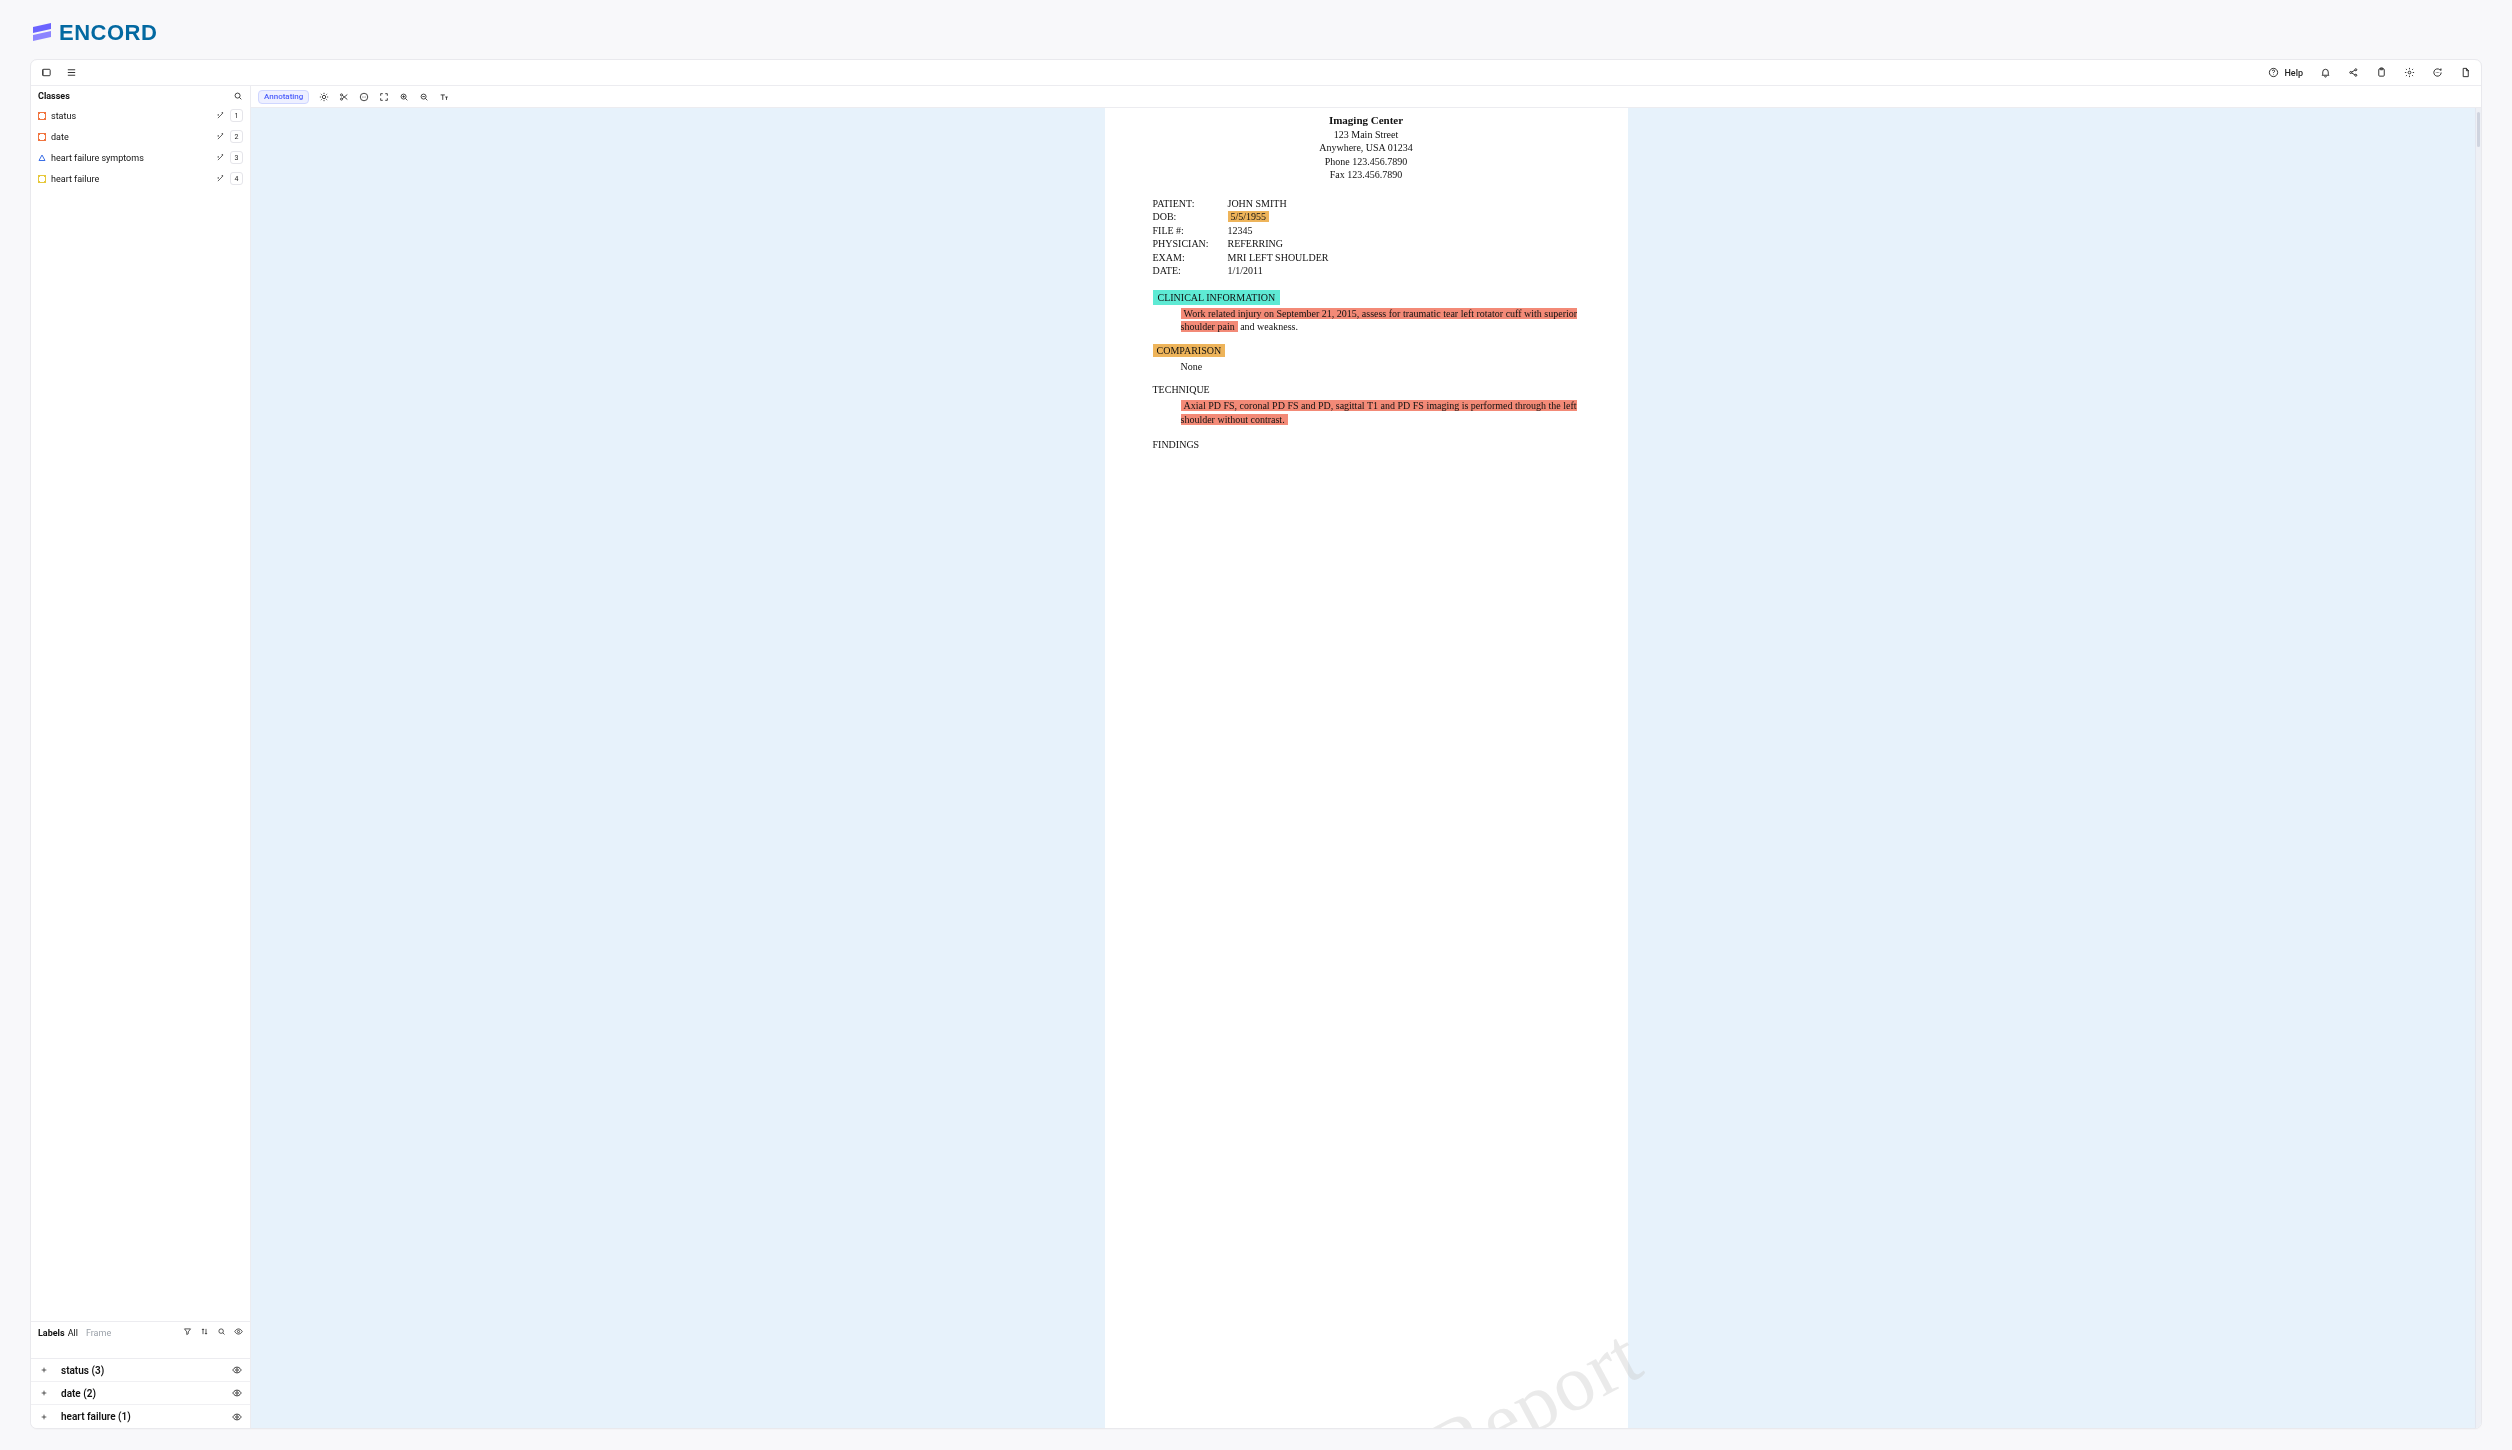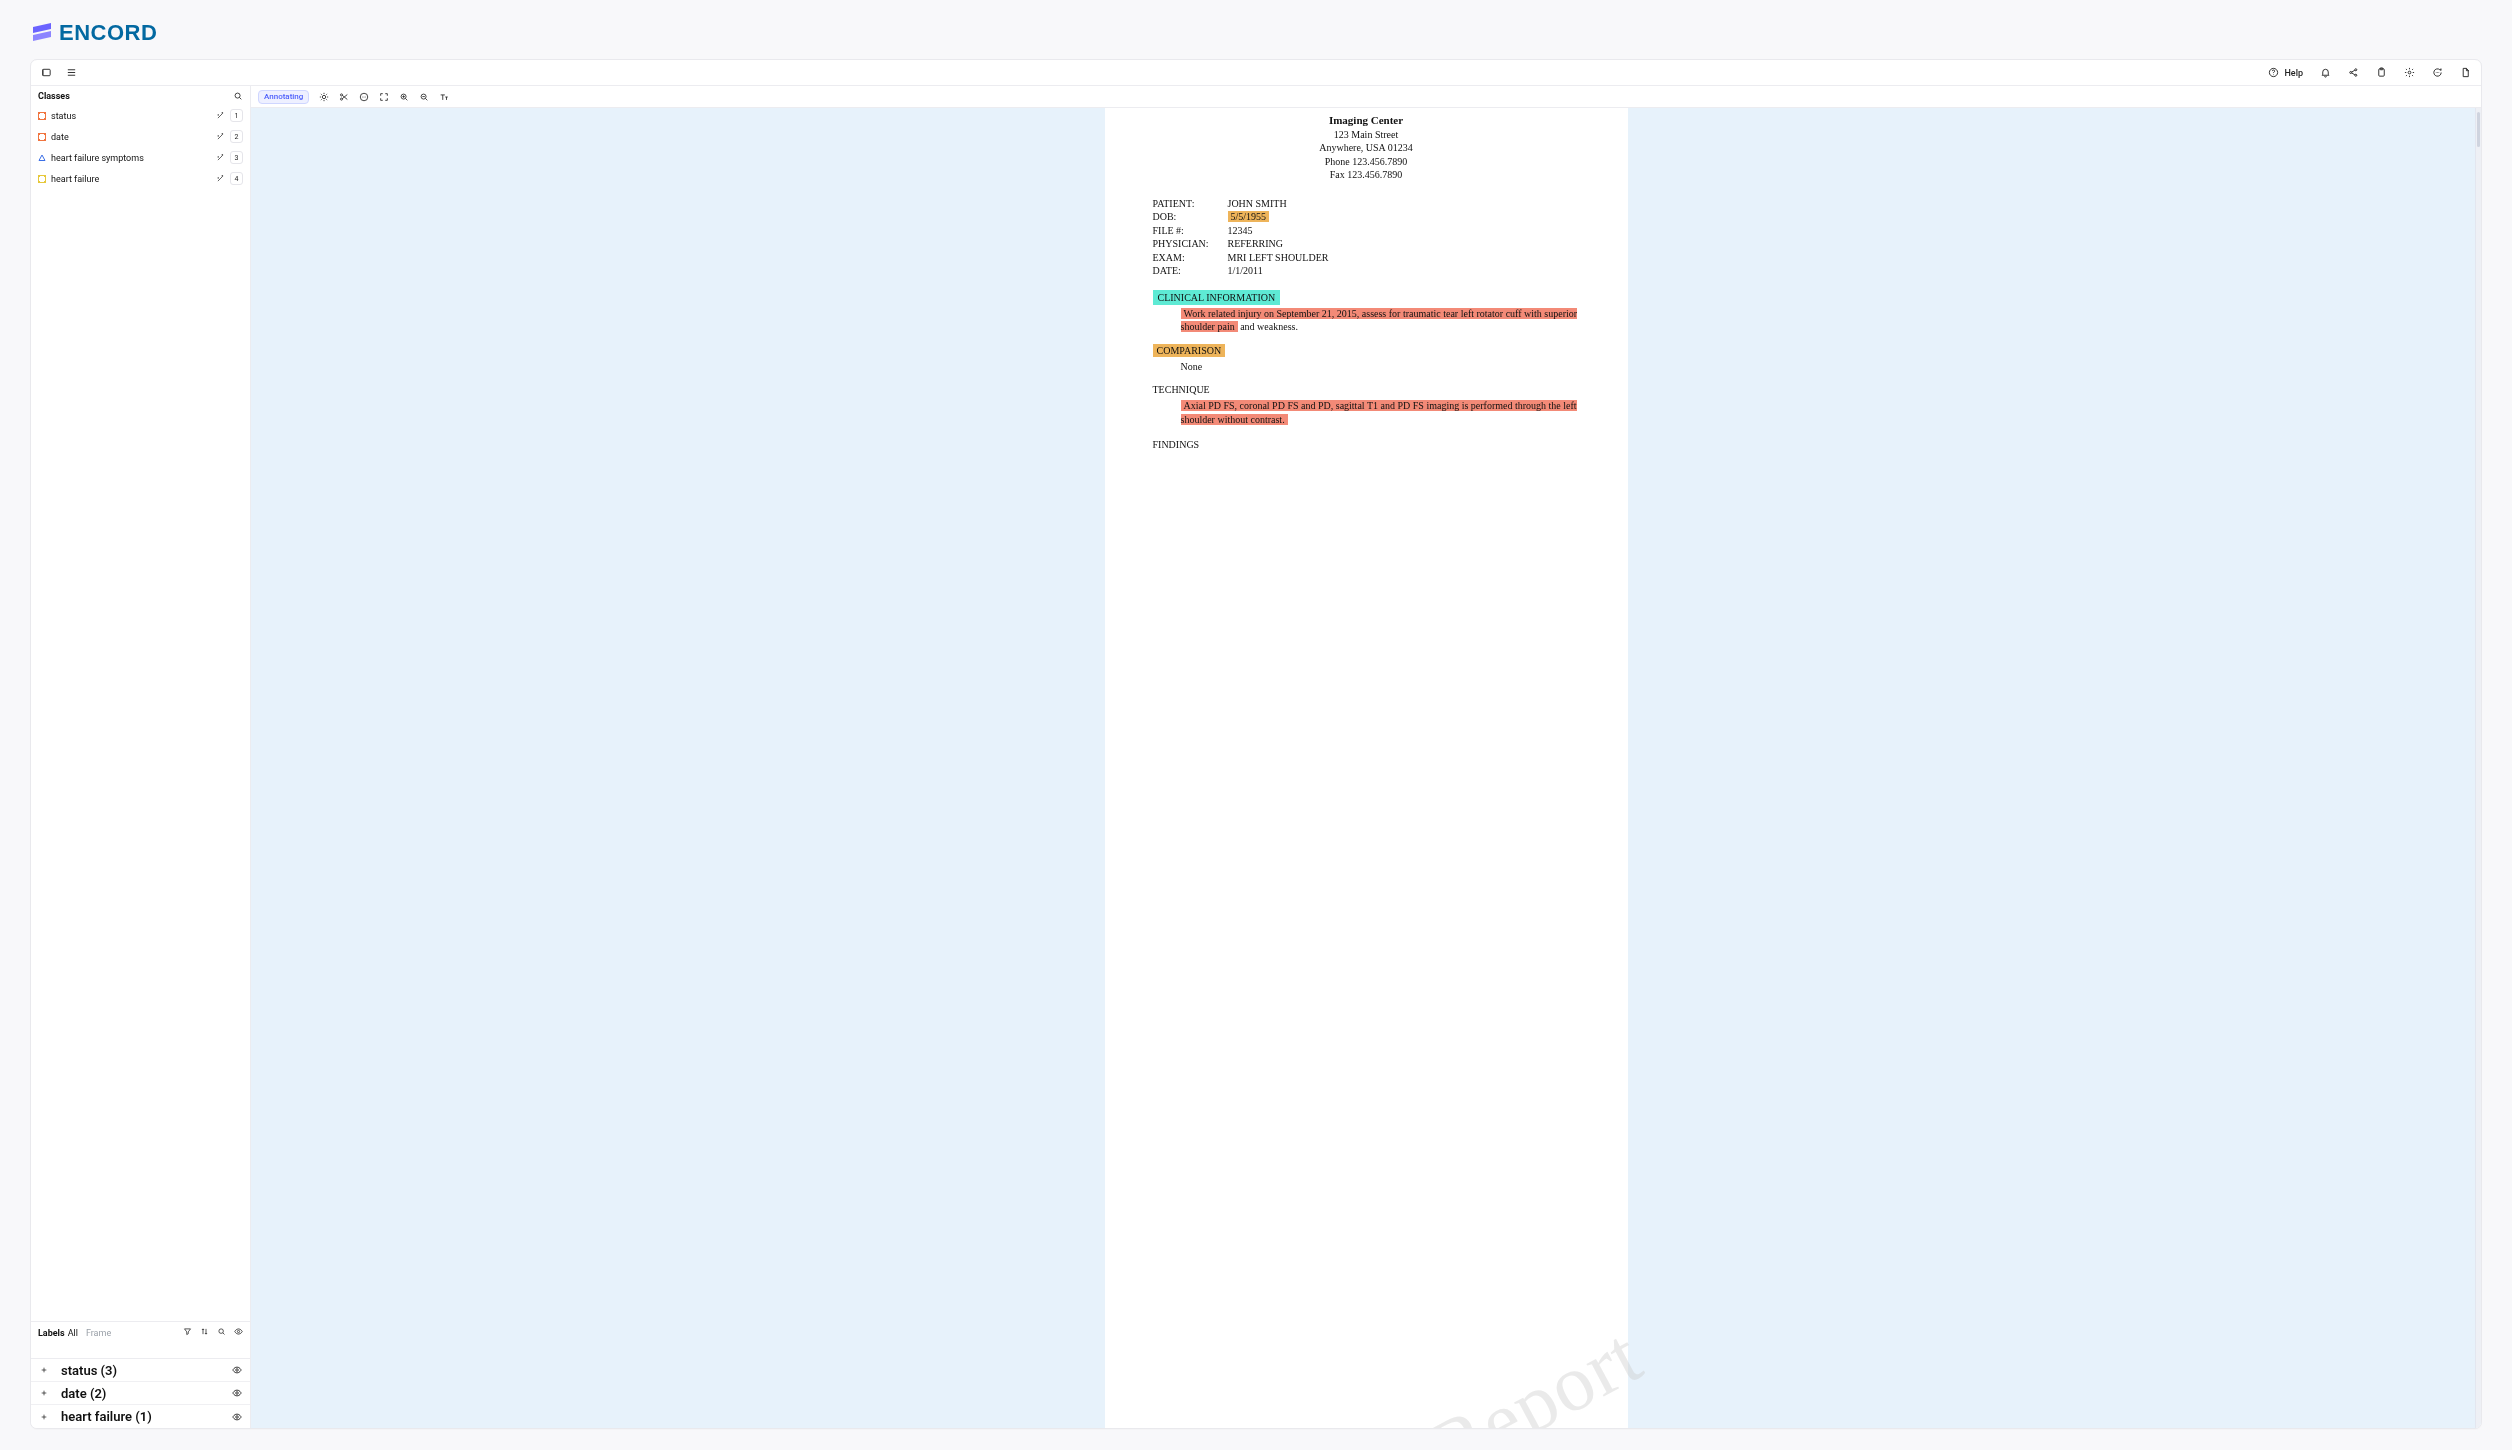--- a/index.html
+++ b/index.html
@@ -105,21 +105,21 @@
   .labels-toolbar { margin-left: auto; display: flex; align-items: center; gap: 8px; color: #222; }
   .labels-toolbar .mini-icon svg { width: 9px; height: 9px; }
 
   .label-row {
     display: flex; align-items: center; gap: 9px;
     padding: 4px 8px; height: 23px; border-bottom: 0.5px solid #f0f0f3;
   }
   .label-row:last-child { border-bottom: none; }
   .expand-btn { display: inline-flex; color: #111; width: 9px; justify-content: center; }
   .expand-btn svg { width: 8px; height: 8px; }
-  .label-name { flex: 1; font-size: 13px; font-weight: 600; color: #111; padding-left: 4px; }
+  .label-name { flex: 1; font-size: 10px; font-weight: 600; color: #111; padding-left: 4px; }
   .eye-btn { display: inline-flex; color: #111; }
   .eye-btn svg { width: 10px; height: 10px; }
 
   
   .canvas-area { flex: 1; display: flex; flex-direction: column; overflow: hidden; }
   .canvas-toolbar {
     height: 22px; border-bottom: 0.5px solid #ececf0;
     display: flex; align-items: center; gap: 10px; padding: 0 7px;
   }
   .mode-badge {

